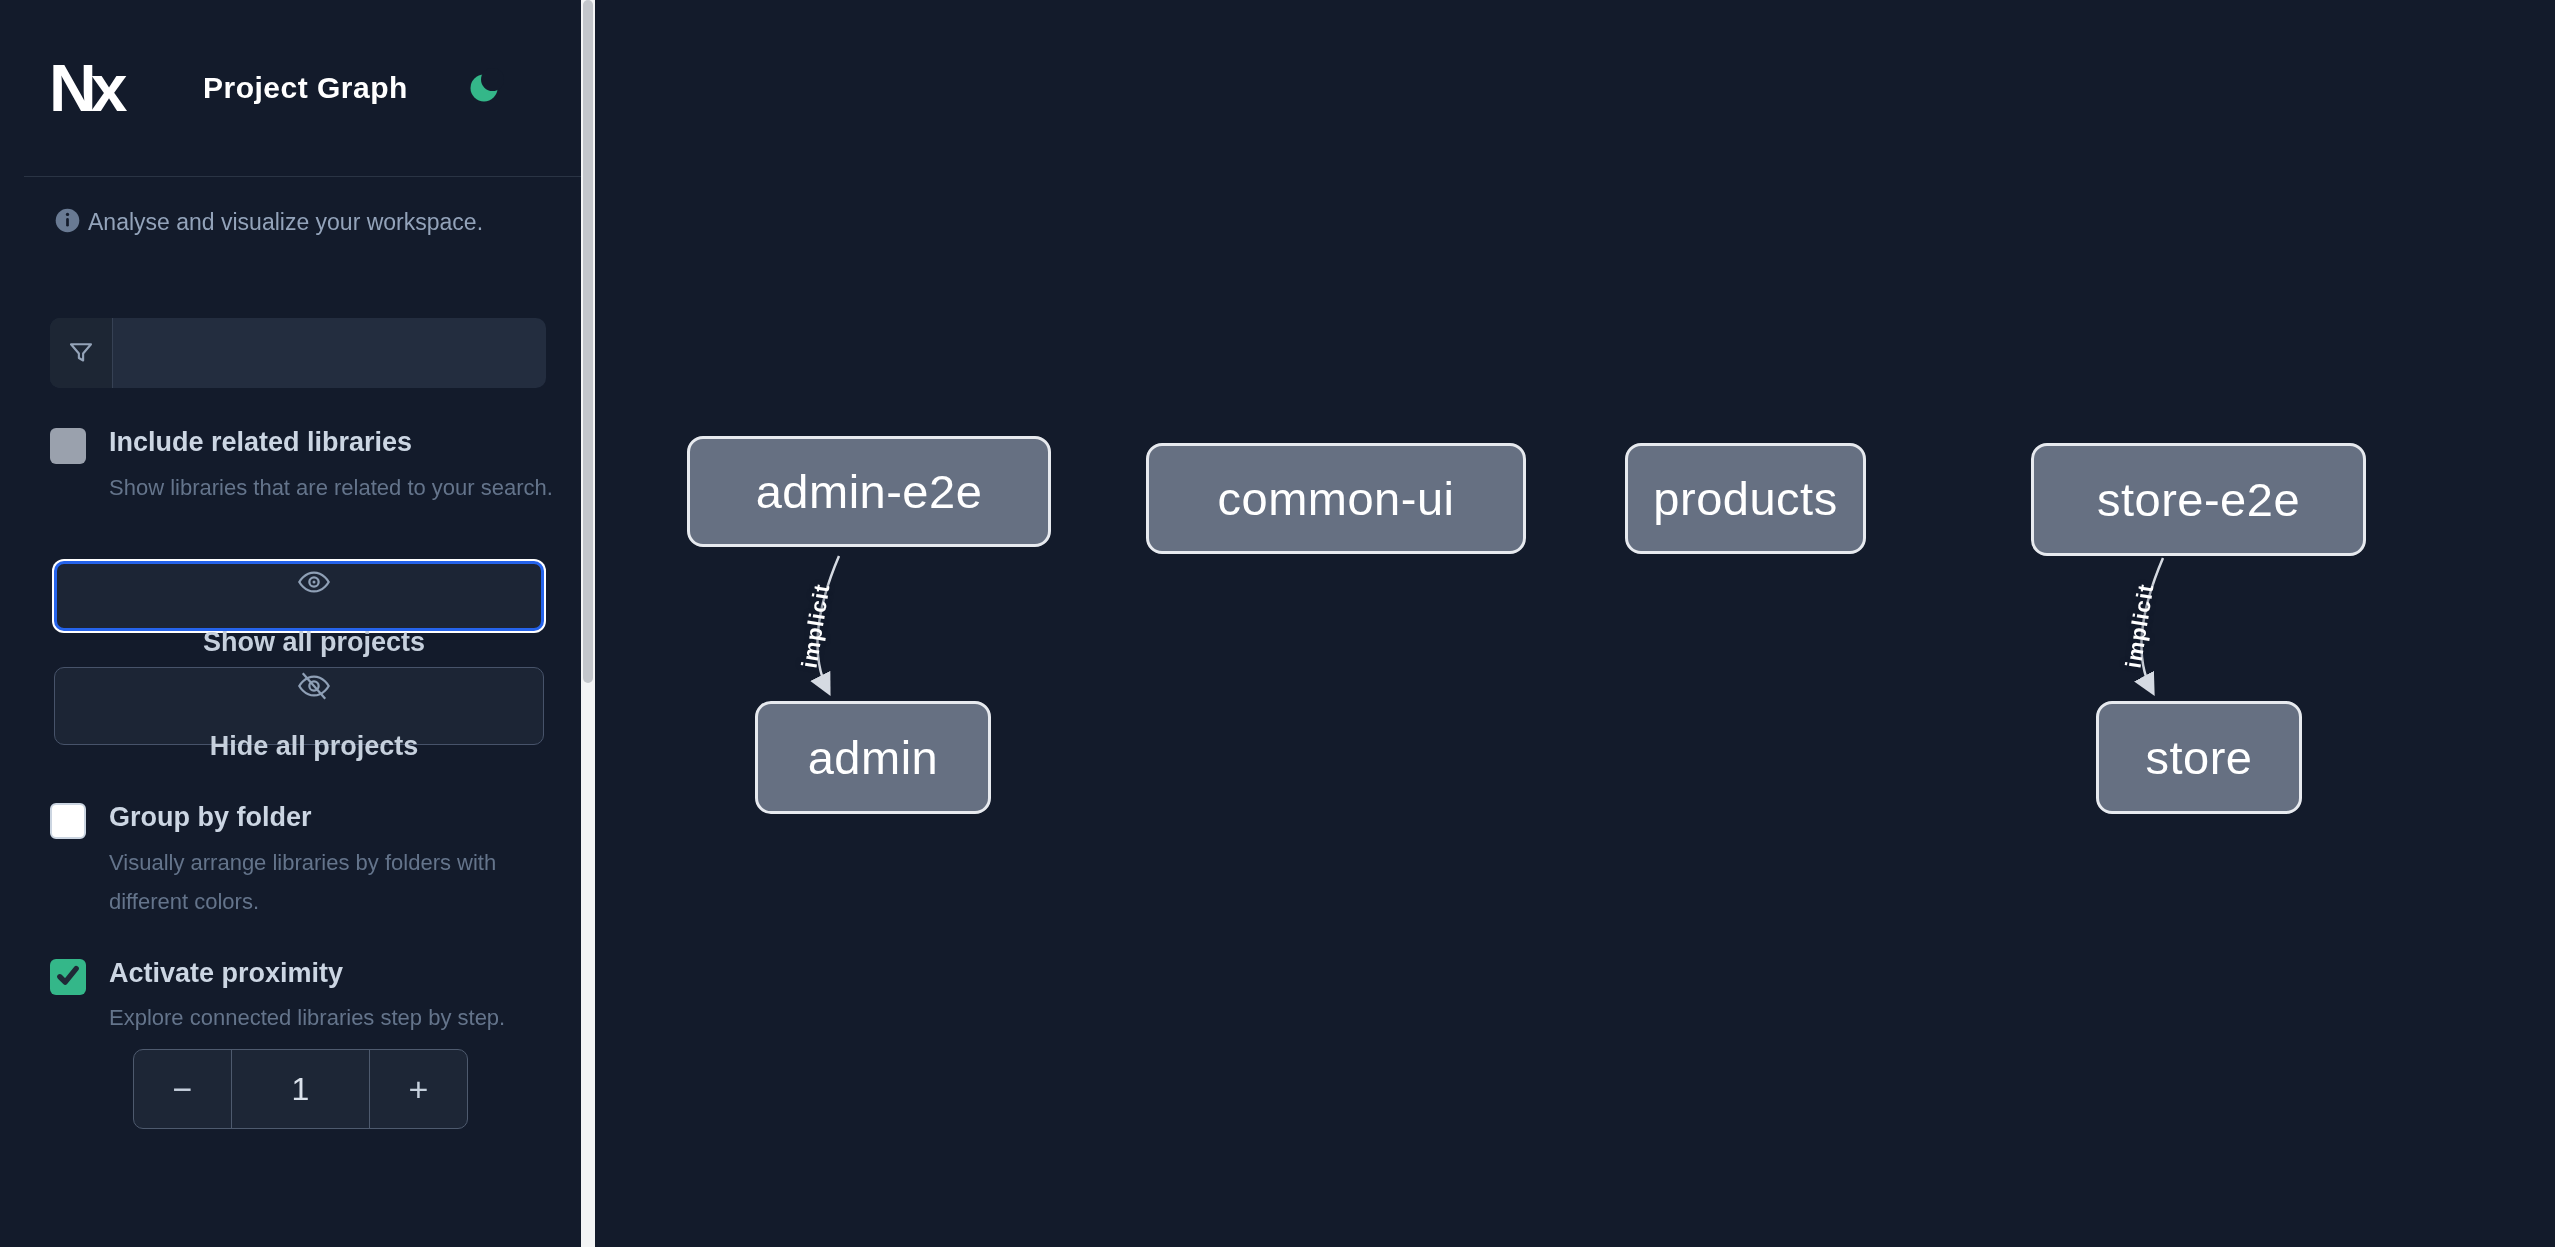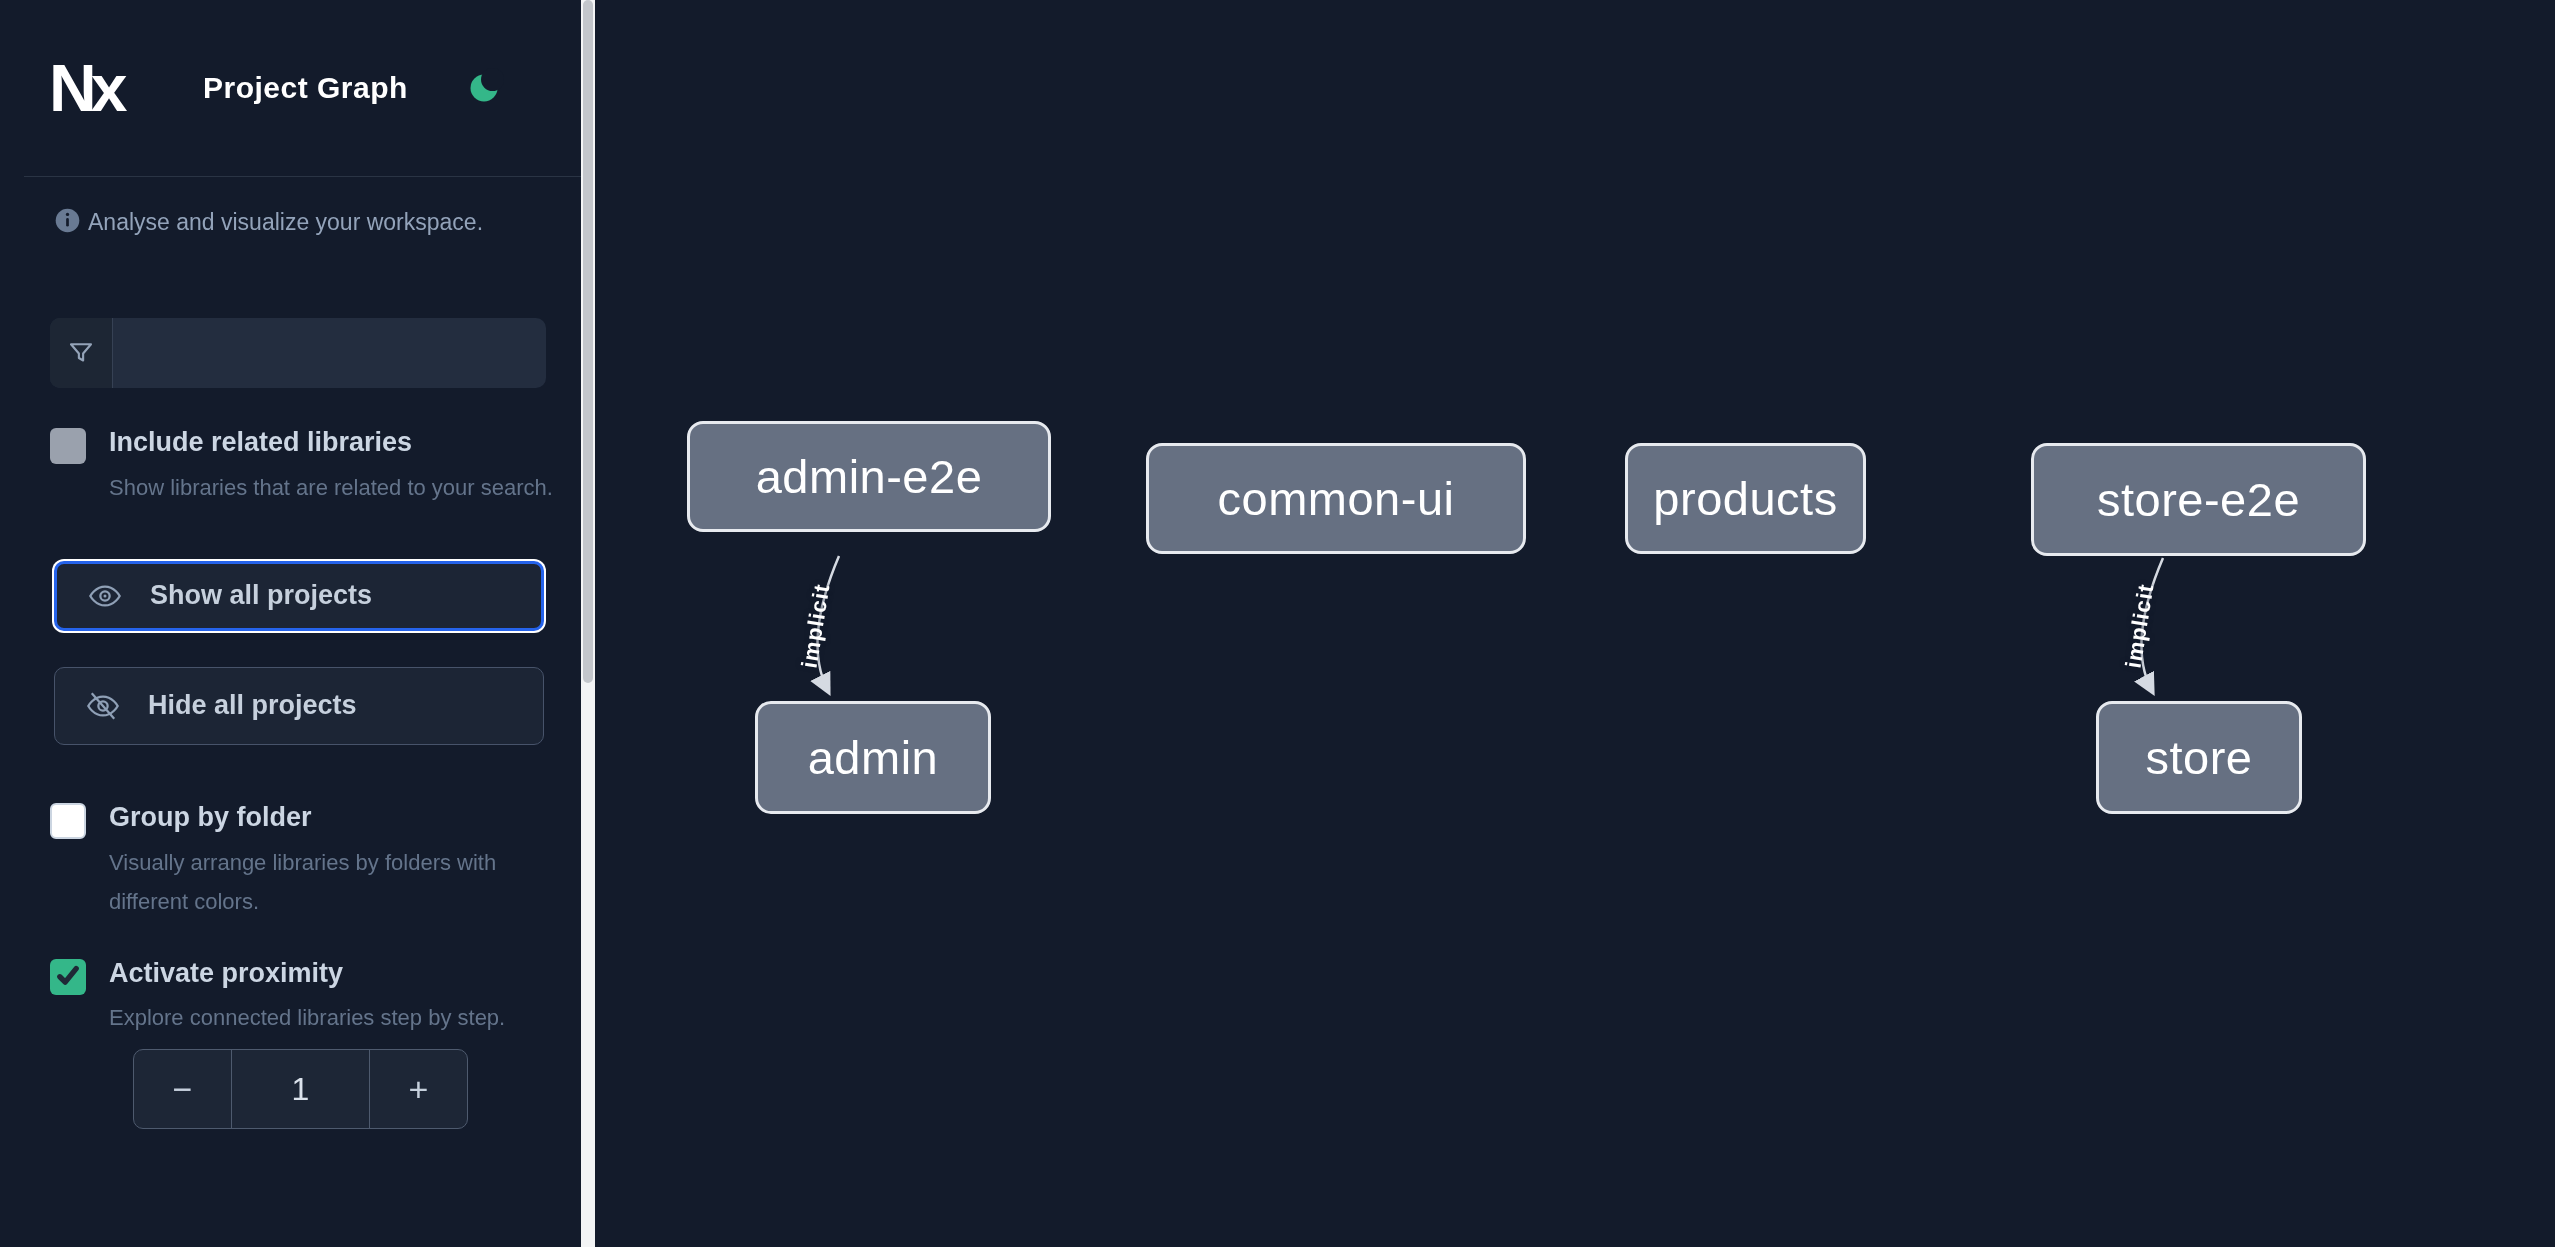--- a/index.html
+++ b/index.html
@@ -63,21 +63,21 @@
   .cb-white { background:#ffffff; border:2px solid #cbd5e1; }
   .cb-green { background:var(--accent); }
   .option-text { width:452px; }
   .option-label { font-size:27px; font-weight:700; color:#ccd6e3; line-height:1.25; cursor:pointer; }
   .option-desc { font-size:22px; color:#64748b; line-height:39px; margin-top:8px; }
 
   .btn {
     display:flex; align-items:center; gap:27px;
     width:490px; margin-left:30px; border-radius:10px;
     background:#1c2535; color:#c6d0dd; font-family:"Liberation Sans", sans-serif;
-    font-size:27px; font-weight:600; padding-left:30px; cursor:pointer; text-align:left;
+    font-size:27px; font-weight:600; padding-left:30px; cursor:pointer; text-align:left;flex-direction:column;
   }
   .btn-focused {
     margin-top:54px; height:70px;
     border:3px solid var(--focus-blue);
     box-shadow:0 0 0 2px #ffffff;
   }
   .btn-normal {
     margin-top:36px; height:78px;
     border:1px solid #47536a;
   }
@@ -233,21 +233,21 @@
         <marker id="arrowhead" viewBox="0 0 10 10" refX="7.5" refY="5" markerWidth="9" markerHeight="9" orient="auto-start-reverse">
           <path d="M0,0 L10,5 L0,10 z" fill="#d5dae2"></path>
         </marker>
       </defs>
     <path d="M 244 556 C 226 598 212 650 233 691" class="edge-path" marker-end="url(#arrowhead)"></path>
         <path d="M 1568 558 C 1550 600 1536 652 1557 691" class="edge-path" marker-end="url(#arrowhead)"></path>
       </svg>
 
   <div class="edge-label" style="left: 221px; top: 626px;">implicit</div>
       <div class="edge-label" style="left: 1545px; top: 626px;">implicit</div>
-      <div class="node" style="left: 92px; top: 421px; width: 364px; height: 111px;">admin-e2e</div>
+      <div class="node" style="left: 92px; top: 436px; width: 364px; height: 111px;">admin-e2e</div>
       <div class="node" style="left: 551px; top: 443px; width: 380px; height: 111px;">common-ui</div>
       <div class="node" style="left: 1030px; top: 443px; width: 241px; height: 111px;">products</div>
       <div class="node" style="left: 1436px; top: 443px; width: 335px; height: 113px;">store-e2e</div>
       <div class="node" style="left: 160px; top: 701px; width: 236px; height: 113px;">admin</div>
       <div class="node" style="left: 1501px; top: 701px; width: 206px; height: 113px;">store</div>
     </main>
 
 </div>
 
 </body></html>

